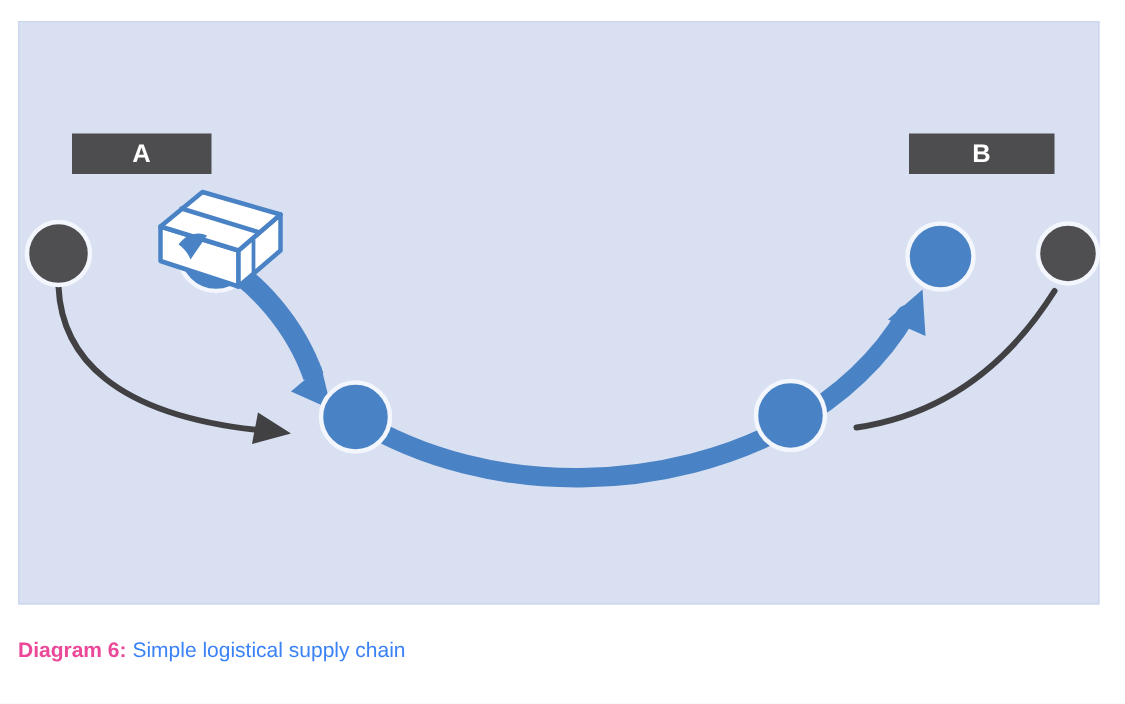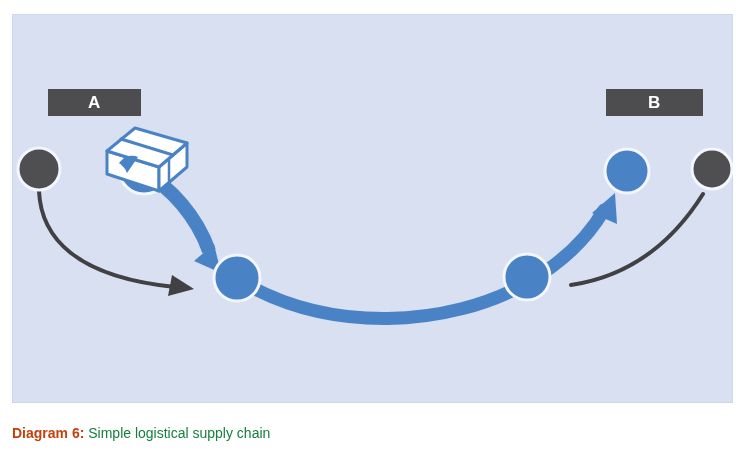--- a/index.html
+++ b/index.html
@@ -49,25 +49,25 @@
   .station-b { left: 593px; top: 74px; width: 97px; }
   .caption {
     position: absolute;
     left: 12px;
     top: 424px;
     font-size: 14px;
     line-height: 19px;
     white-space: nowrap;
   }
   .caption .prefix {
-    color: #c2410c;
+    color: #ec4899;
     font-weight: bold;
   }
   .caption .body {
-    color: #15803d;
+    color: #3b82f6;
   }
 </style>
 </head>
 <body>
 
 <div class="stage">
 
   <div class="panel">
 
     <svg width="721" height="389" viewBox="0 0 721 389">

